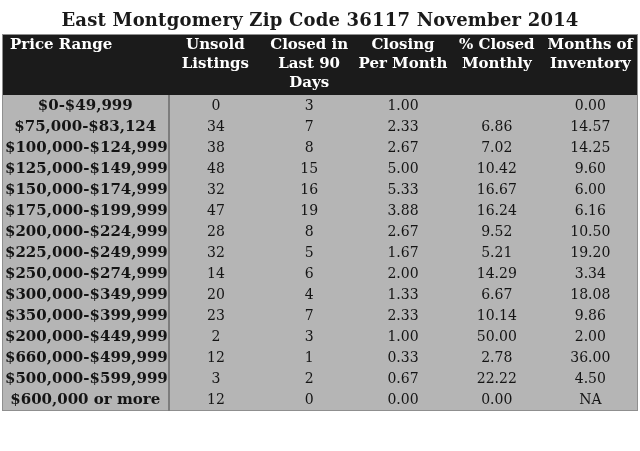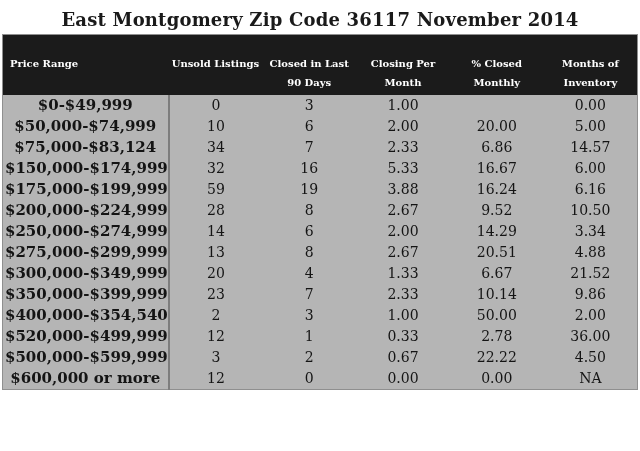--- a/index.html
+++ b/index.html
@@ -36,26 +36,26 @@
     width: 636px;
     margin: 0 2px;
     border-collapse: collapse;
     table-layout: fixed;
     border: 1px solid var(--outer-border);
   }
   table.data-table col.c-first { width: 166px; }
   thead th {
     background: var(--header-bg);
     color: var(--header-text);
-    font-size: 10px;
+    font-size: 15px;
     font-weight: bold;
     text-align: center;
     vertical-align: top;
     line-height: 19px;
-    padding: 19px 2px 3px 2px;
+    padding: 0 2px 3px 2px;
     height: 44px;
     margin-left: 36px;
   }
   thead th.col-first {
     text-align: left;
     padding-left: 7px;
   }
   tbody {
     background: var(--body-bg);
   }
@@ -102,101 +102,109 @@
   <tbody id="table-body">
       <tr>
         <td class="col-first">$0-$49,999</td>
         <td>0</td>
         <td>3</td>
         <td>1.00</td>
         <td></td>
         <td>0.00</td>
       </tr>
       <tr>
-        <td class="col-first">$50,000-$74,999</td>
-        <td>10</td>
-        <td>6</td>
-        <td>2.00</td>
-        <td>20.00</td>
-        <td>5.00</td>
-      </tr>
-      <tr>
         <td class="col-first">$75,000-$83,124</td>
         <td>34</td>
         <td>7</td>
         <td>2.33</td>
         <td>6.86</td>
         <td>14.57</td>
       </tr>
       <tr>
+        <td class="col-first">$100,000-$124,999</td>
+        <td>38</td>
+        <td>8</td>
+        <td>2.67</td>
+        <td>7.02</td>
+        <td>14.25</td>
+      </tr>
+      <tr>
+        <td class="col-first">$125,000-$149,999</td>
+        <td>48</td>
+        <td>15</td>
+        <td>5.00</td>
+        <td>10.42</td>
+        <td>9.60</td>
+      </tr>
+      <tr>
         <td class="col-first">$150,000-$174,999</td>
         <td>32</td>
         <td>16</td>
         <td>5.33</td>
         <td>16.67</td>
         <td>6.00</td>
       </tr>
       <tr>
         <td class="col-first">$175,000-$199,999</td>
-        <td>59</td>
+        <td>47</td>
         <td>19</td>
         <td>3.88</td>
         <td>16.24</td>
         <td>6.16</td>
       </tr>
       <tr>
         <td class="col-first">$200,000-$224,999</td>
         <td>28</td>
         <td>8</td>
         <td>2.67</td>
         <td>9.52</td>
         <td>10.50</td>
       </tr>
       <tr>
+        <td class="col-first">$225,000-$249,999</td>
+        <td>32</td>
+        <td>5</td>
+        <td>1.67</td>
+        <td>5.21</td>
+        <td>19.20</td>
+      </tr>
+      <tr>
         <td class="col-first">$250,000-$274,999</td>
         <td>14</td>
         <td>6</td>
         <td>2.00</td>
         <td>14.29</td>
         <td>3.34</td>
       </tr>
       <tr>
-        <td class="col-first">$275,000-$299,999</td>
-        <td>13</td>
-        <td>8</td>
-        <td>2.67</td>
-        <td>20.51</td>
-        <td>4.88</td>
-      </tr>
-      <tr>
         <td class="col-first">$300,000-$349,999</td>
         <td>20</td>
         <td>4</td>
         <td>1.33</td>
         <td>6.67</td>
-        <td>21.52</td>
+        <td>18.08</td>
       </tr>
       <tr>
         <td class="col-first">$350,000-$399,999</td>
         <td>23</td>
         <td>7</td>
         <td>2.33</td>
         <td>10.14</td>
         <td>9.86</td>
       </tr>
       <tr>
-        <td class="col-first">$400,000-$354,540</td>
+        <td class="col-first">$200,000-$449,999</td>
         <td>2</td>
         <td>3</td>
         <td>1.00</td>
         <td>50.00</td>
         <td>2.00</td>
       </tr>
       <tr>
-        <td class="col-first">$520,000-$499,999</td>
+        <td class="col-first">$660,000-$499,999</td>
         <td>12</td>
         <td>1</td>
         <td>0.33</td>
         <td>2.78</td>
         <td>36.00</td>
       </tr>
       <tr>
         <td class="col-first">$500,000-$599,999</td>
         <td>3</td>
         <td>2</td>

